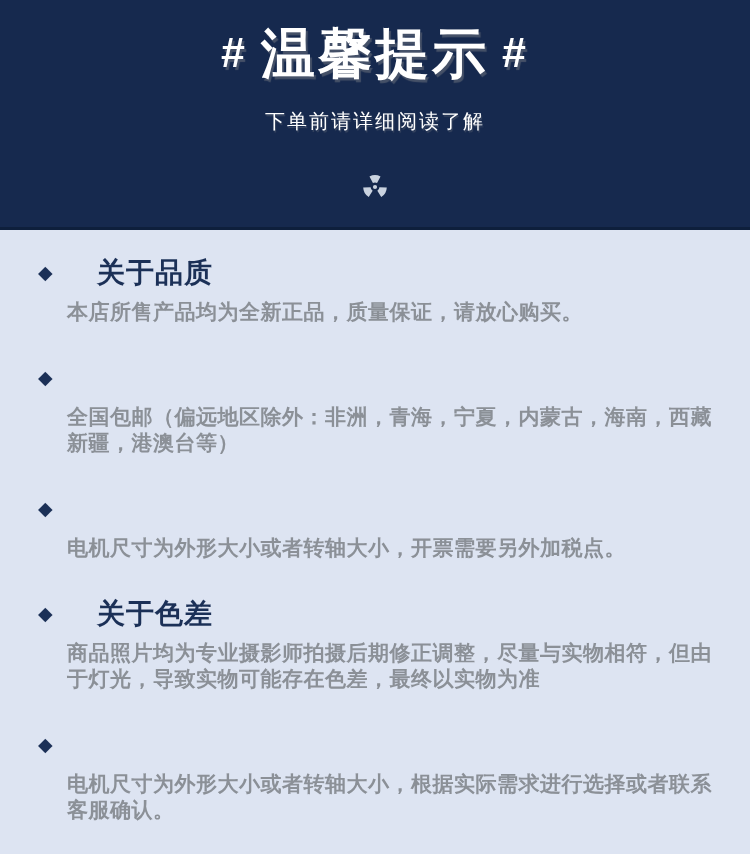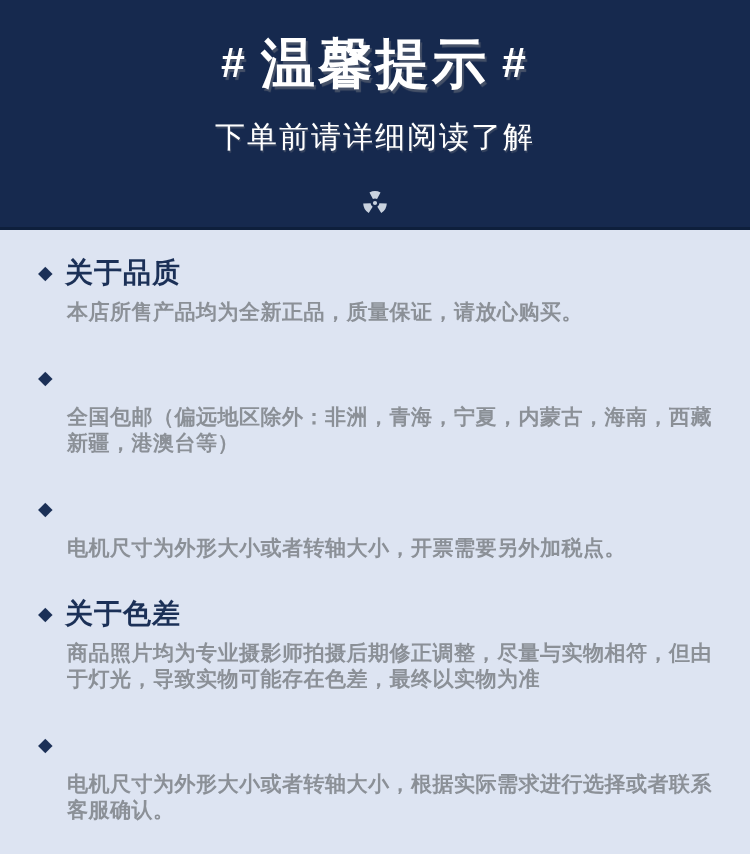--- a/index.html
+++ b/index.html
@@ -19,48 +19,49 @@
     width:750px;height:854px;overflow:hidden;background:var(--bottom_strip);
     display:flex;flex-direction:column;
   }
   
   .hero{
     flex:0 0 230px;background:var(--header_bg);
     border-bottom:3px solid var(--header_divider);
     text-align:center;color:var(--title_color);
   }
   .hero-title{
-    padding-top:34px;font-size:54px;font-weight:bold;letter-spacing:3px;
+    padding-top:24px;font-size:54px;font-weight:bold;letter-spacing:3px;
     line-height:58px;white-space:nowrap;
     text-shadow:2px 3px 1px rgba(110,115,125,0.55);
   }
   .hero-title .hash{
     font-size:43px;font-weight:bold;position:relative;top:-5px;margin:0 13px;
   }
   .hero-subtitle{
-    margin-top:24px;font-size:30px;letter-spacing:2px;line-height:34px;
+    margin-top:18px;font-size:20px;letter-spacing:2px;line-height:34px;
     text-shadow:1px 2px 1px rgba(110,115,125,0.4);
   }
   .trefoil{margin-top:36px;line-height:0;color:var(--icon_color);}
   
   .sections{
     flex:1 1 auto;background:var(--body_bg);
     padding:26px 10px 0 38px;
   }
   .section{margin-bottom:36px;}
   .section-heading{
     display:flex;align-items:center;color:var(--heading_color);
   }
   .bullet{
     font-size:19px;line-height:34px;width:17px;flex:0 0 auto;
     margin-right:10px;color:var(--heading_color);
   }
   .section-title{
     font-size:28px;font-weight:bold;line-height:34px;letter-spacing:1px;
     color:var(--heading_color);
+    margin-left:32px;
   }
   .section-body{
     margin:9px 0 0 29px;font-size:21px;line-height:26px;
     color:var(--body_text);white-space:pre-line;letter-spacing:0.5px;font-weight:bold;
   }
 </style>
 </head>
 <body>
 
 <div class="page">

